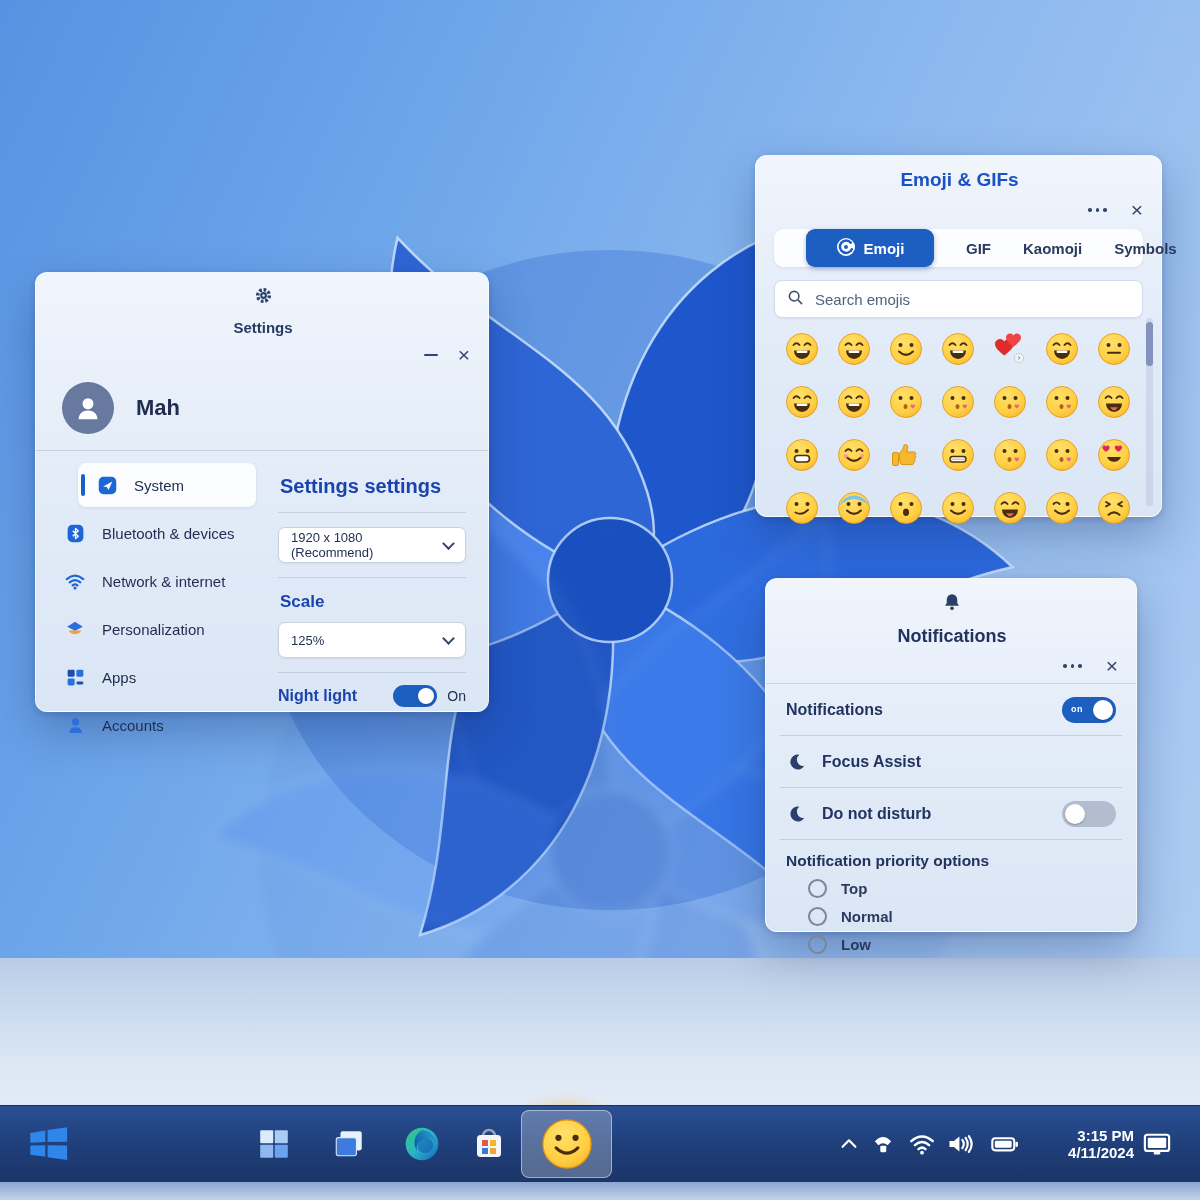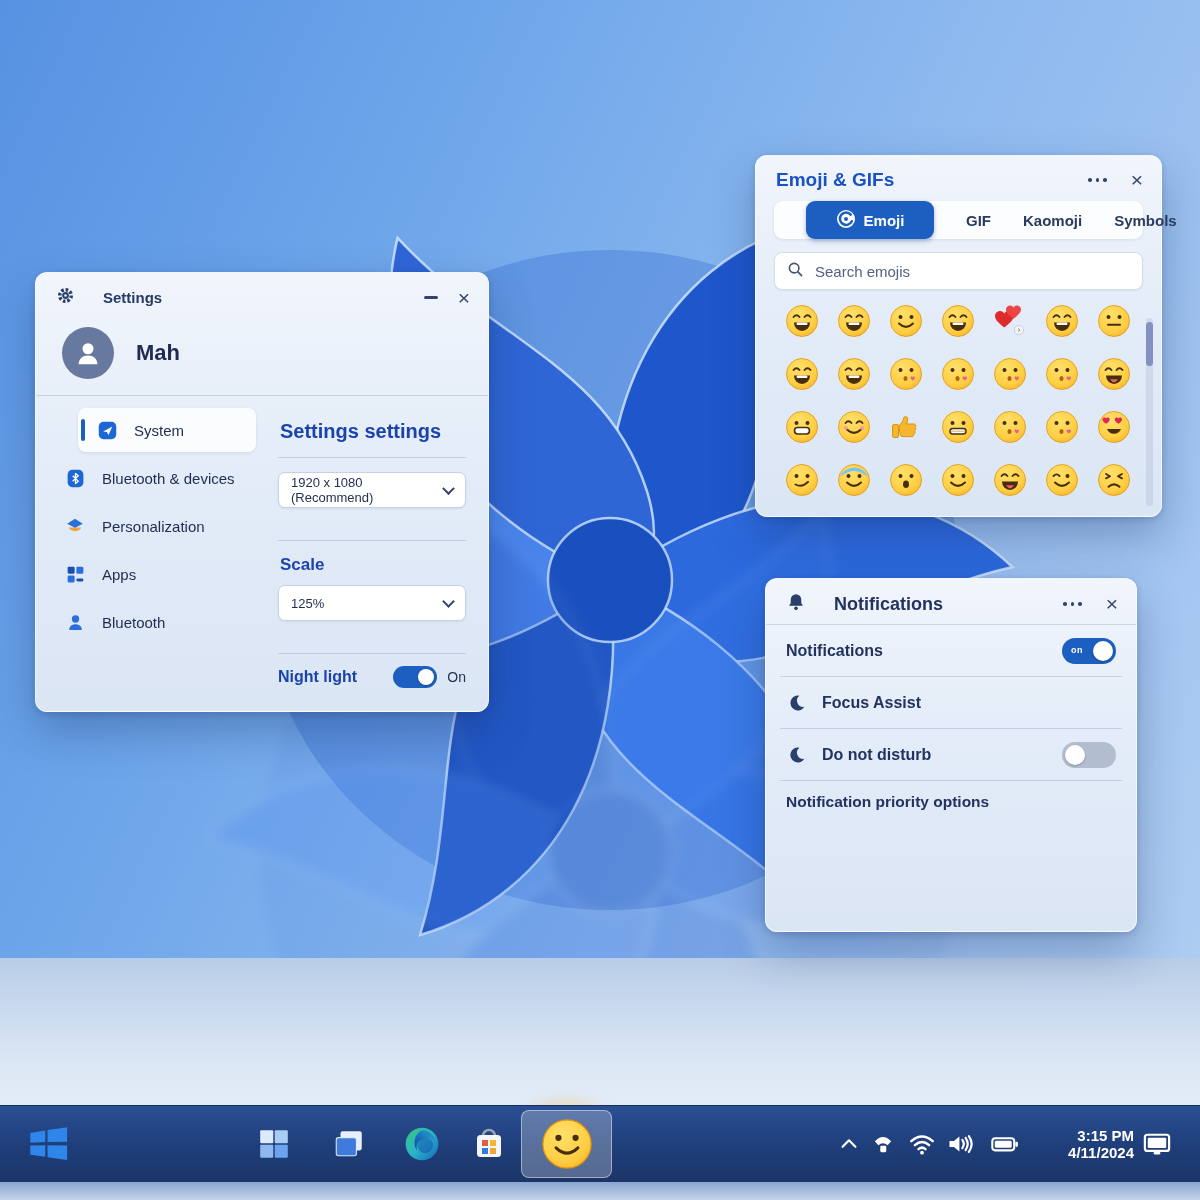--- a/index.html
+++ b/index.html
@@ -10,21 +10,21 @@
   #bloom{position:absolute;left:110px;top:140px;width:1000px;height:840px;}
   #bloom-reflect{position:absolute;left:110px;top:962px;width:1000px;height:330px;
        transform:scaleY(-1);opacity:.26;filter:blur(6px);pointer-events:none;}
   #floor{position:absolute;left:0;top:958px;width:1200px;height:242px;
        background:linear-gradient(180deg,#b9cde8 0%,#dde8f5 45%,#eef3fa 100%);}
   
   .win{position:absolute;border-radius:12px;
        background:linear-gradient(180deg,#f1f5fc 0%,#e3ecf8 45%,#dbe6f5 100%);
        box-shadow:0 20px 45px rgba(18,40,92,.30),0 2px 6px rgba(18,40,92,.18);
        border:1px solid rgba(255,255,255,.65);}
-  .titlebar{display:flex;align-items:center;gap:28px;padding:13px 18px 8px 20px;}
+  .titlebar{display:flex;align-items:center;gap:10px;padding:13px 18px 8px 20px;flex-direction:column;}
   .title{font-weight:700;color:#263a66;}
   .winctl{margin-left:auto;display:flex;align-items:center;gap:20px;}
   .min-bar{width:14px;height:2.4px;background:#33456f;border-radius:2px;cursor:pointer;}
   .close-x{font-size:21px;line-height:18px;color:#33456f;cursor:pointer;font-weight:400;}
   .dots{display:flex;gap:4px;cursor:pointer;padding:4px;}
   .dots i{width:3.6px;height:3.6px;border-radius:50%;background:#33456f;display:block;}
   .hr{height:1px;background:rgba(40,60,110,.16);}
   
   #settings{left:35px;top:272px;width:452px;height:438px;}
   #settings .title{font-size:15px;}
@@ -36,21 +36,21 @@
   .side-item{position:relative;display:flex;align-items:center;gap:16px;height:44px;margin-bottom:4px;
        padding-left:18px;border-radius:8px;color:#1e2c4f;font-size:15px;cursor:pointer;}
   .side-item.sel{background:rgba(255,255,255,.82);box-shadow:0 1px 3px rgba(30,50,100,.10);margin-left:32px;}
   .side-item.sel::before{content:"";position:absolute;left:3px;top:11px;width:4px;height:22px;border-radius:2px;background:#1d5fc0;}
   .side-item .ic{width:22px;height:22px;display:flex;align-items:center;justify-content:center;}
   .set-content{flex:1;padding:16px 22px 0 14px;}
   .set-h1{font-size:20px;font-weight:700;color:#1b43ae;margin:8px 0 14px 2px;}
   .set-h2{font-size:17px;font-weight:700;color:#1b43ae;margin:14px 0 10px 2px;}
   .select{display:flex;align-items:center;justify-content:space-between;height:34px;background:#fff;
        border:1px solid #c6d2e4;border-radius:7px;padding:0 12px;font-size:13px;color:#223052;cursor:pointer;
-       box-shadow:0 1px 2px rgba(30,50,100,.08);margin-bottom:32px;}
+       box-shadow:0 1px 2px rgba(30,50,100,.08);margin-bottom:14px;}
   .chev{width:7px;height:7px;border-right:2px solid #33456f;border-bottom:2px solid #33456f;
        transform:rotate(45deg);margin-top:-3px;}
   .nl-row{display:flex;align-items:center;gap:10px;margin-top:12px;}
   .nl-label{font-size:16px;font-weight:700;color:#1b43ae;flex:1;}
   .nl-state{font-size:14px;color:#223052;}
   
   .toggle{position:relative;border-radius:999px;cursor:pointer;}
   .toggle .knob{position:absolute;top:3px;border-radius:50%;background:#fff;box-shadow:0 1px 2px rgba(0,0,0,.25);}
   .toggle.on{background:#1d5fc0;}
   .toggle.off{background:#b3bdd0;}
@@ -184,20 +184,31 @@
             <svg width="21" height="21" viewBox="0 0 24 24">
               <rect x="3" y="2" width="18" height="20" rx="5.5" fill="#1d66d6"></rect>
               <path d="M8.8 8.8 L15.2 15.2 L12 17.8 L12 6.2 L15.2 8.8 L8.8 15.2" stroke="#fff" stroke-width="1.5" fill="none" stroke-linejoin="round"></path>
             </svg>
           </span>
     <span>Bluetooth &amp; devices</span>
         </div>
         <div class="side-item">
           <span class="ic">
             <svg width="22" height="22" viewBox="0 0 24 24">
+              <path d="M3 10 q9 -7.5 18 0" stroke="#1d66d6" stroke-width="2.4" fill="none" stroke-linecap="round"></path>
+              <path d="M6.2 13.5 q5.8 -5 11.6 0" stroke="#1d66d6" stroke-width="2.4" fill="none" stroke-linecap="round"></path>
+              <path d="M9.4 16.8 q2.6 -2.3 5.2 0" stroke="#1d66d6" stroke-width="2.4" fill="none" stroke-linecap="round"></path>
+              <circle cx="12" cy="19.6" r="1.7" fill="#1d66d6"></circle>
+            </svg>
+          </span>
+    <span>Network &amp; internet</span>
+        </div>
+        <div class="side-item">
+          <span class="ic">
+            <svg width="22" height="22" viewBox="0 0 24 24">
               <path d="M5.5 13.5 a6.5 4.2 0 0 0 13 0 z" fill="#f0a23c"></path>
               <path d="M12 4 l8.5 5.5 -8.5 4.5 -8.5 -4.5 z" fill="#2a6fdb"></path>
             </svg>
           </span>
     <span>Personalization</span>
         </div>
         <div class="side-item">
           <span class="ic">
             <svg width="21" height="21" viewBox="0 0 24 24">
               <rect x="3" y="3" width="8" height="8" rx="1.5" fill="#1b4fae"></rect>
@@ -208,21 +219,21 @@
           </span>
     <span>Apps</span>
         </div>
         <div class="side-item">
           <span class="ic">
             <svg width="21" height="21" viewBox="0 0 24 24">
               <circle cx="12" cy="8" r="4.2" fill="#2a6fdb"></circle>
               <path d="M4.8 20.5 c0-4.2 3.2-6.6 7.2-6.6 s7.2 2.4 7.2 6.6 z" fill="#2a6fdb"></path>
             </svg>
           </span>
-    <span>Bluetooth</span>
+    <span>Accounts</span>
         </div>
       </div>
     <div class="set-content">
       <div class="set-h1">Settings settings</div>
       <div class="hr" style="margin-bottom:14px"></div>
       <div class="select">
         <span>1920 x 1080 (Recommend)</span>
         <span class="chev"></span>
       </div>
       <div class="hr"></div>
@@ -747,20 +758,34 @@
           </svg>
         </span>
         <span class="lbl">Do not disturb</span>
         <span class="toggle off tg-lg">
           <span class="knob"></span>
         </span>
       </div>
       <div class="hr" style="margin: 0px 14px;"></div>
     </div>
   <div class="np-head">Notification priority options</div>
+  <div id="priority-radios">
+      <div class="radio-row">
+        <span class="radio"></span>
+    <span class="radio-lbl">Top</span>
+      </div>
+      <div class="radio-row">
+        <span class="radio"></span>
+    <span class="radio-lbl">Normal</span>
+      </div>
+      <div class="radio-row">
+        <span class="radio"></span>
+    <span class="radio-lbl">Low</span>
+      </div>
+    </div>
 </div>
 
 <div id="emoji-glow"></div>
 <div id="taskbar">
     <div class="tb-icon" style="left: 26px;">
       <svg width="46" height="46" viewBox="0 0 32 32">
         <g fill="#2e86ea">
           <polygon points="3,8.4 13.4,6.6 13.4,14.6 3,15.2"></polygon>
           <polygon points="15,6.3 28.6,4.4 28.6,14.5 15,14.6"></polygon>
           <polygon points="3,17 13.4,16.8 13.4,24.8 3,23.4"></polygon>

